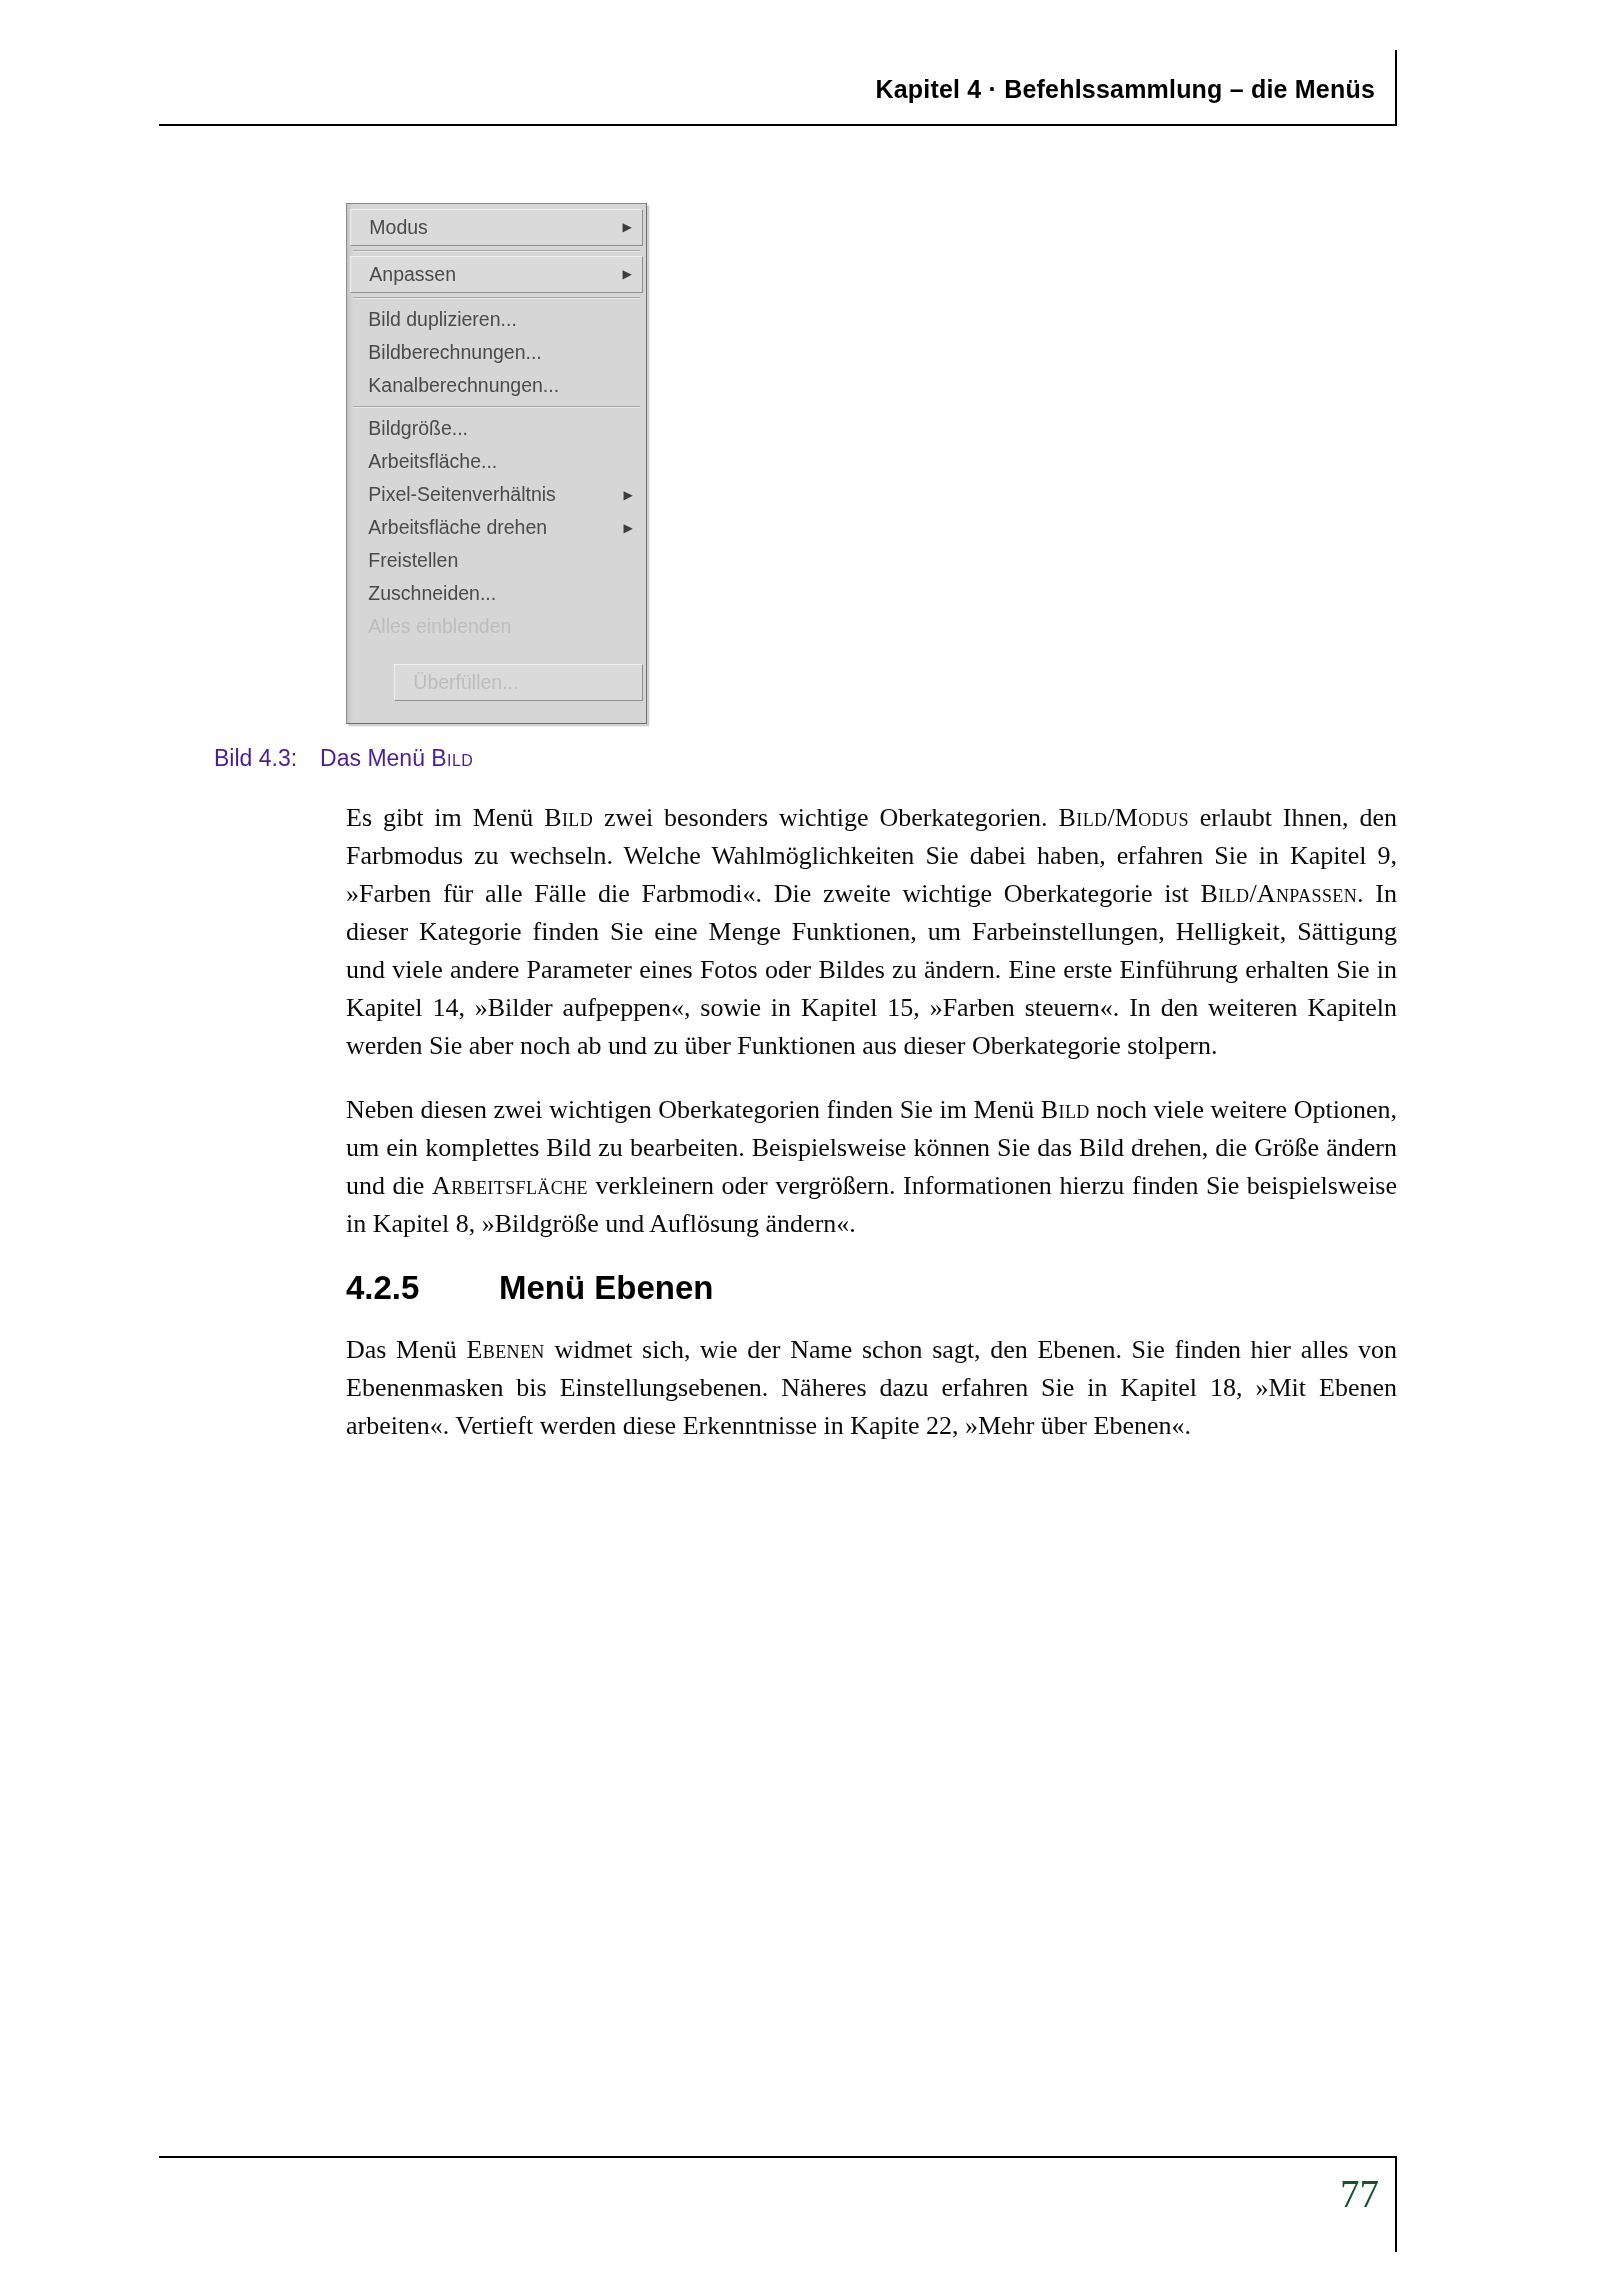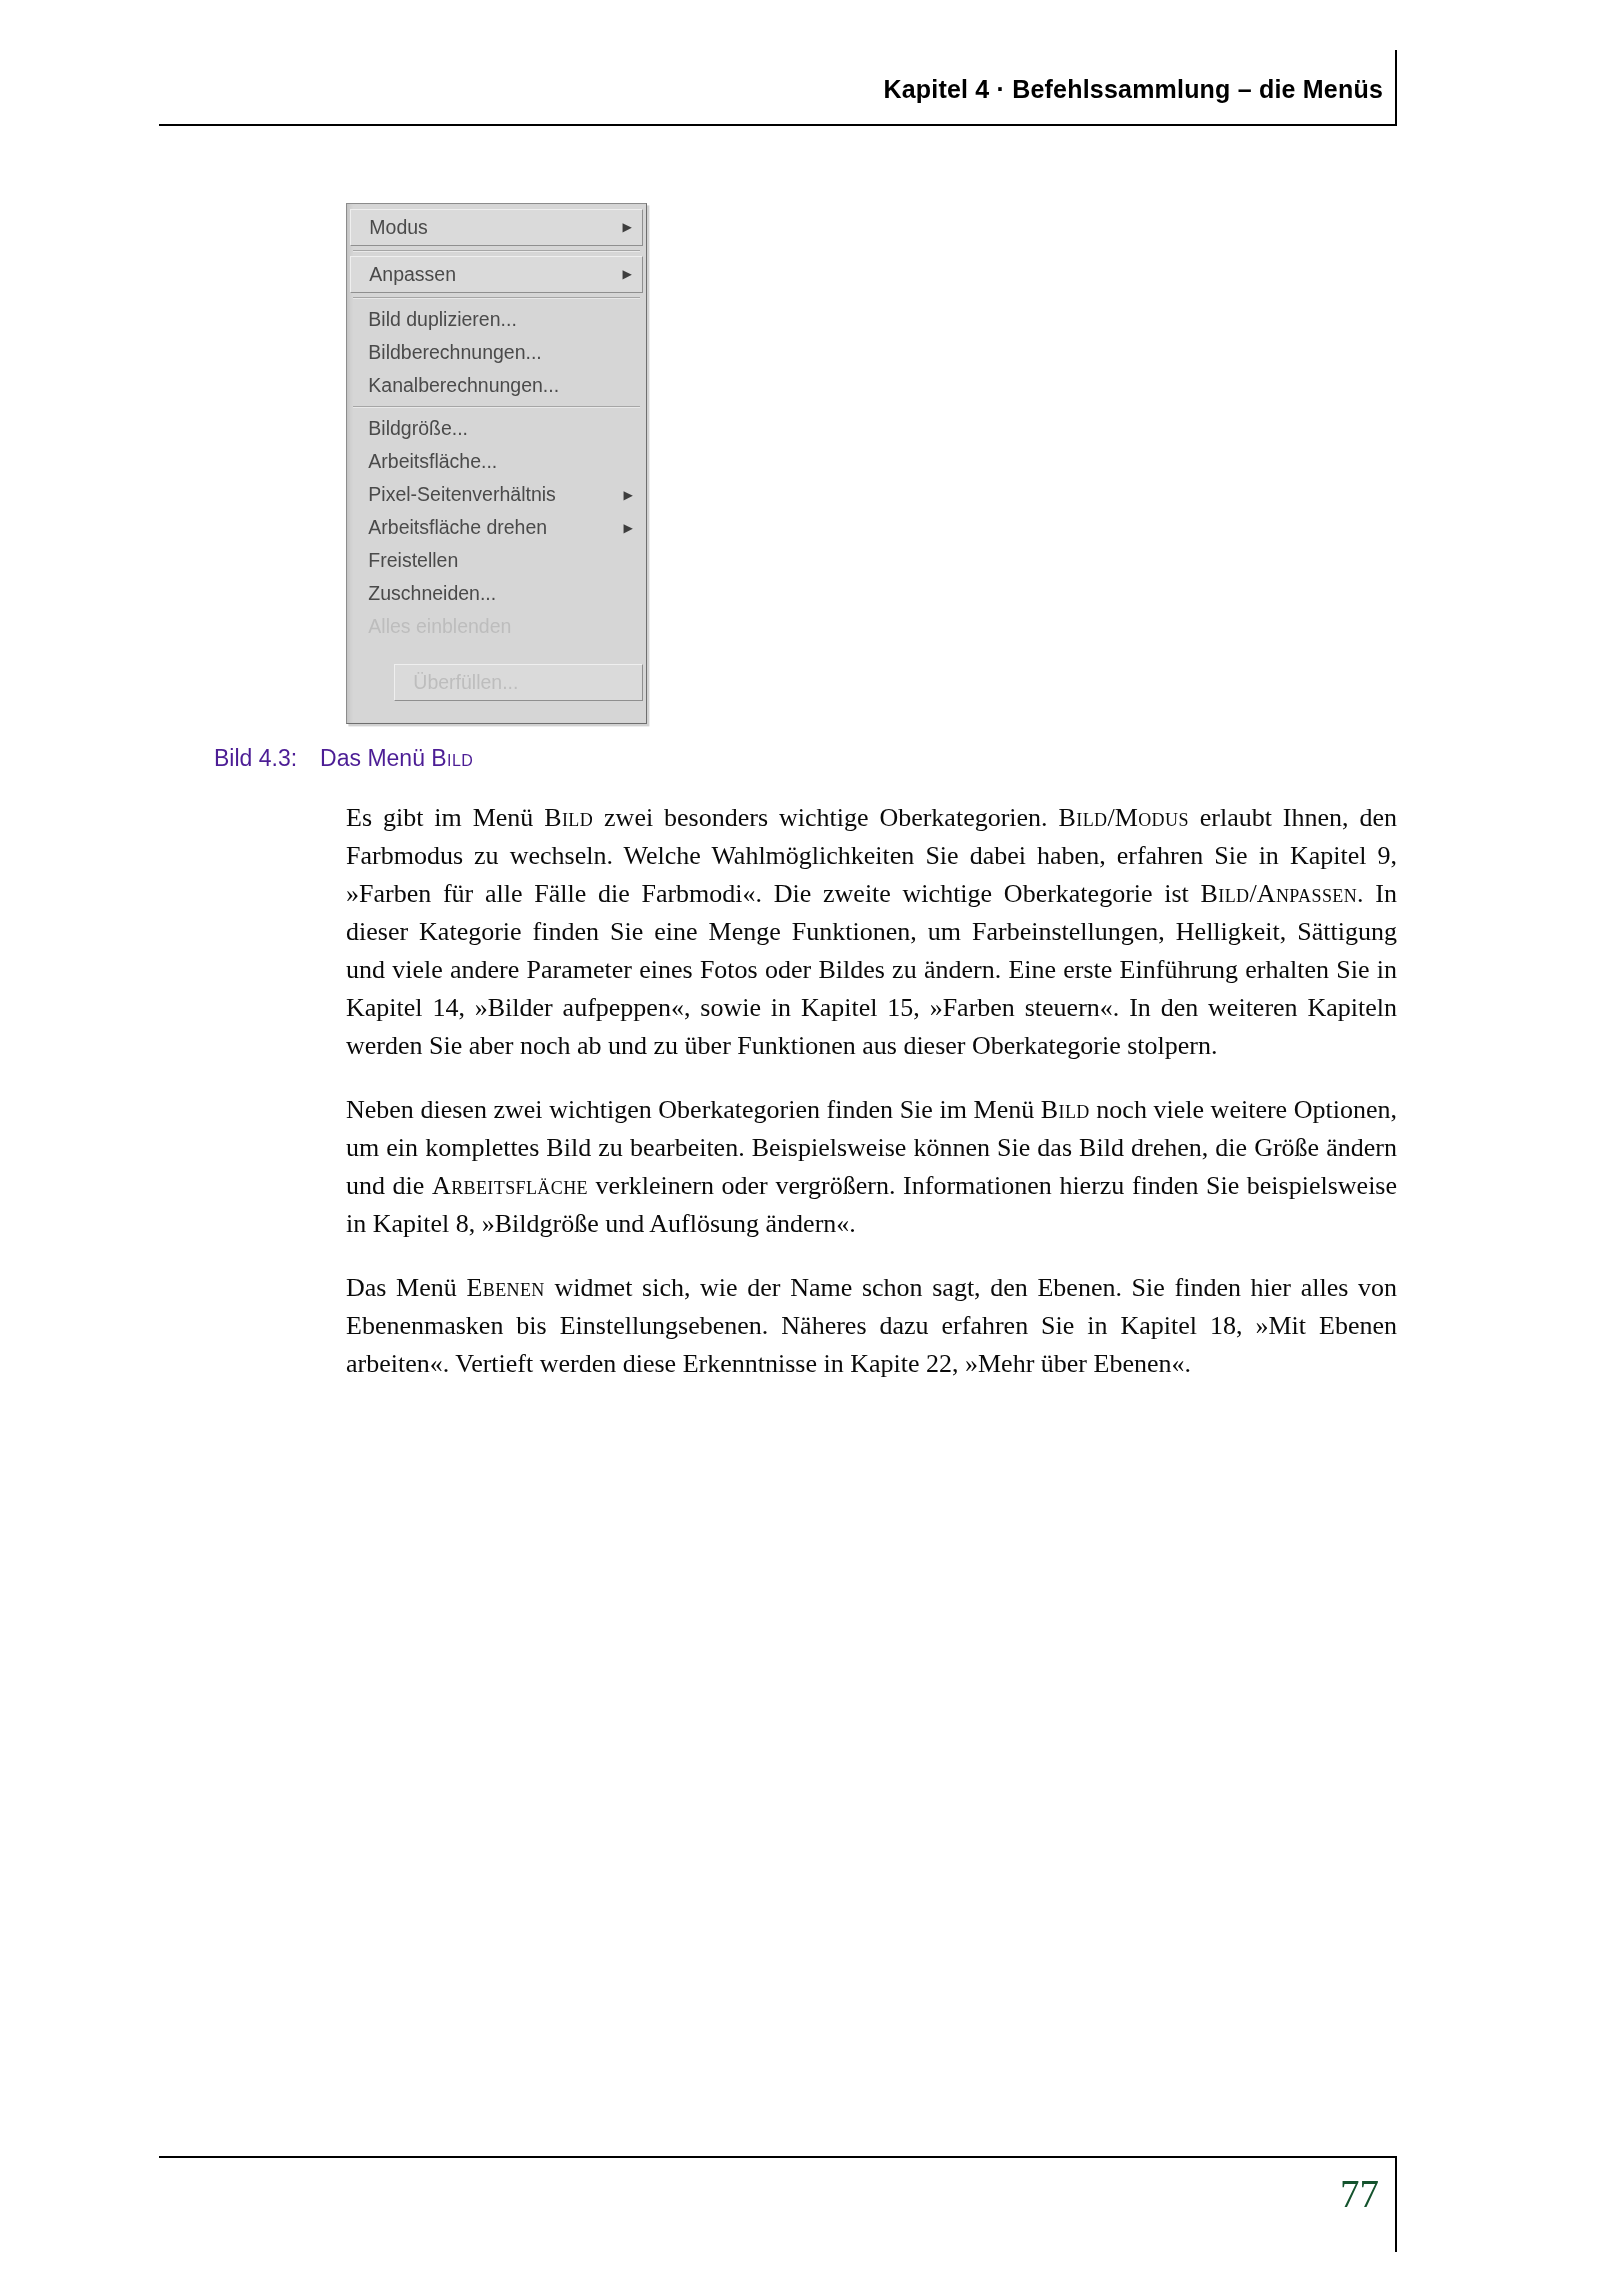--- a/index.html
+++ b/index.html
@@ -4,21 +4,21 @@
 <style>
   html,body{margin:0;padding:0;}
   body{
     width:1603px;height:2295px;position:relative;background:#ffffff;
     font-family:"Liberation Serif","DejaVu Serif",serif;color:#111;
     overflow:hidden;
   }
 
   
   .header-title{
-    position:absolute;top:75px;right:220px;
+    position:absolute;top:75px;right:228px;
     font-family:"Liberation Sans","DejaVu Sans",sans-serif;
     font-weight:bold;font-size:25px;letter-spacing:0.2px;color:#000;
     white-space:nowrap;
   }
   .header-rule{position:absolute;top:124px;left:159px;width:1238px;height:2.4px;background:var(--rule,#000);}
   .vline{position:absolute;width:2.4px;background:var(--rule,#000);left:1395px;}
   .vline-top{top:50px;height:76px;}
   .vline-bottom{top:2156px;height:96px;}
 
   
@@ -140,20 +140,23 @@
       </div>
     </div>
 
   <div class="caption">
     <span class="caption-label">Bild 4.3:</span><span class="caption-text"><span>Das Menü </span><span class="sc">Bild</span></span>
   </div>
 
   <div class="textblock" lang="de">
     <p class="para"><span>Es gibt im Menü </span><span class="sc">Bild</span><span> zwei besonders wichtige Oberkategorien. </span><span class="sc">Bild</span><span>/</span><span class="sc">Modus</span><span> erlaubt Ihnen, den Farbmodus zu wechseln. Welche Wahlmöglichkeiten Sie dabei haben, erfahren Sie in Kapitel 9, »Farben für alle Fälle die Farbmodi«. Die zweite wichtige Oberkategorie ist </span><span class="sc">Bild</span><span>/</span><span class="sc">Anpassen</span><span>. In dieser Kategorie finden Sie eine Menge Funktionen, um Farbeinstellungen, Helligkeit, Sättigung und viele andere Parameter eines Fotos oder Bildes zu ändern. Eine erste Einführung erhalten Sie in Kapitel 14, »Bilder aufpeppen«, sowie in Kapitel 15, »Farben steuern«. In den weiteren Kapiteln werden Sie aber noch ab und zu über Funktionen aus dieser Oberkategorie stolpern.</span></p>
     <p class="para"><span>Neben diesen zwei wichtigen Oberkategorien finden Sie im Menü </span><span class="sc">Bild</span><span> noch viele weitere Optionen, um ein komplettes Bild zu bearbeiten. Beispielsweise können Sie das Bild drehen, die Größe ändern und die </span><span class="sc">Arbeitsfläche</span><span> verkleinern oder vergrößern. Informationen hierzu finden Sie beispielsweise in Kapitel 8, »Bildgröße und Auflösung ändern«.</span></p>
+    <h2 class="section-heading">
+      <span class="section-number">4.2.5</span><span class="section-title">Menü Ebenen</span>
+    </h2>
     <p class="para"><span>Das Menü </span><span class="sc">Ebenen</span><span> widmet sich, wie der Name schon sagt, den Ebenen. Sie finden hier alles von Ebenenmasken bis Einstellungsebenen. Näheres dazu erfahren Sie in Kapitel 18, »Mit Ebenen arbeiten«. Vertieft werden diese Erkenntnisse in Kapite 22, »Mehr über Ebenen«.</span></p>
   </div>
 
   <div class="footer-rule"></div>
   <div class="vline vline-bottom"></div>
   <div class="page-number">77</div>
 
 </div>
 
 

